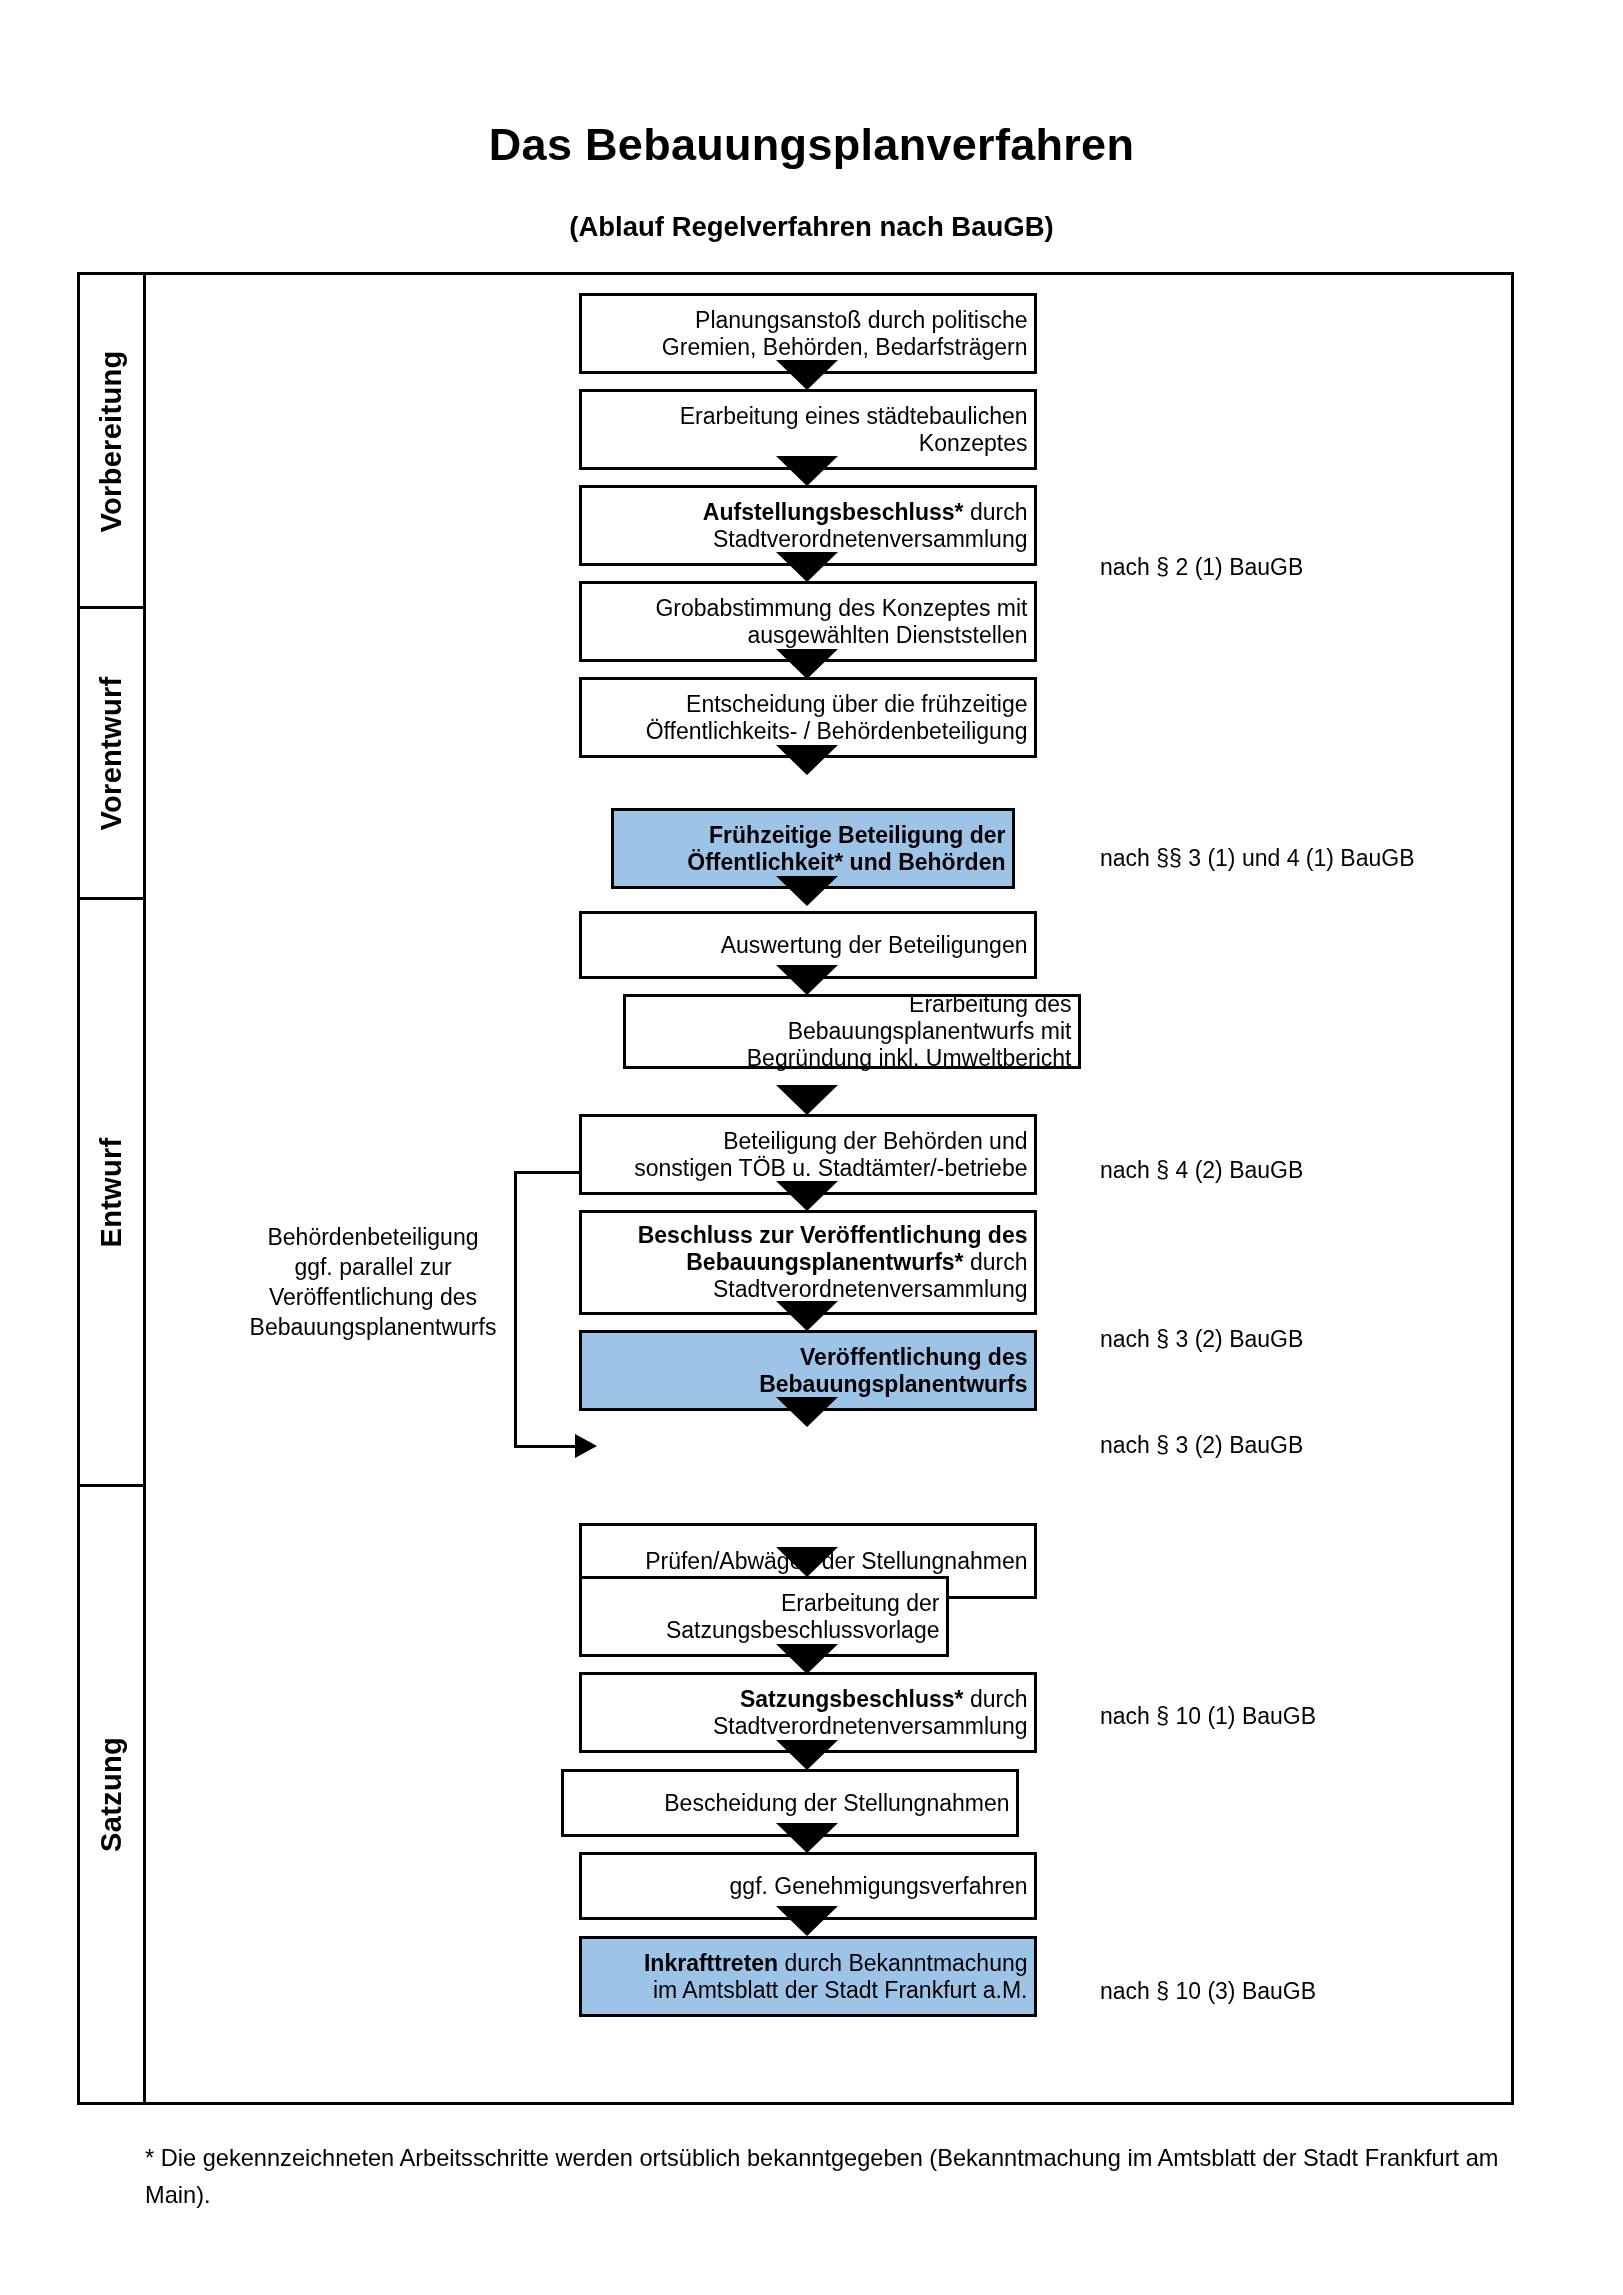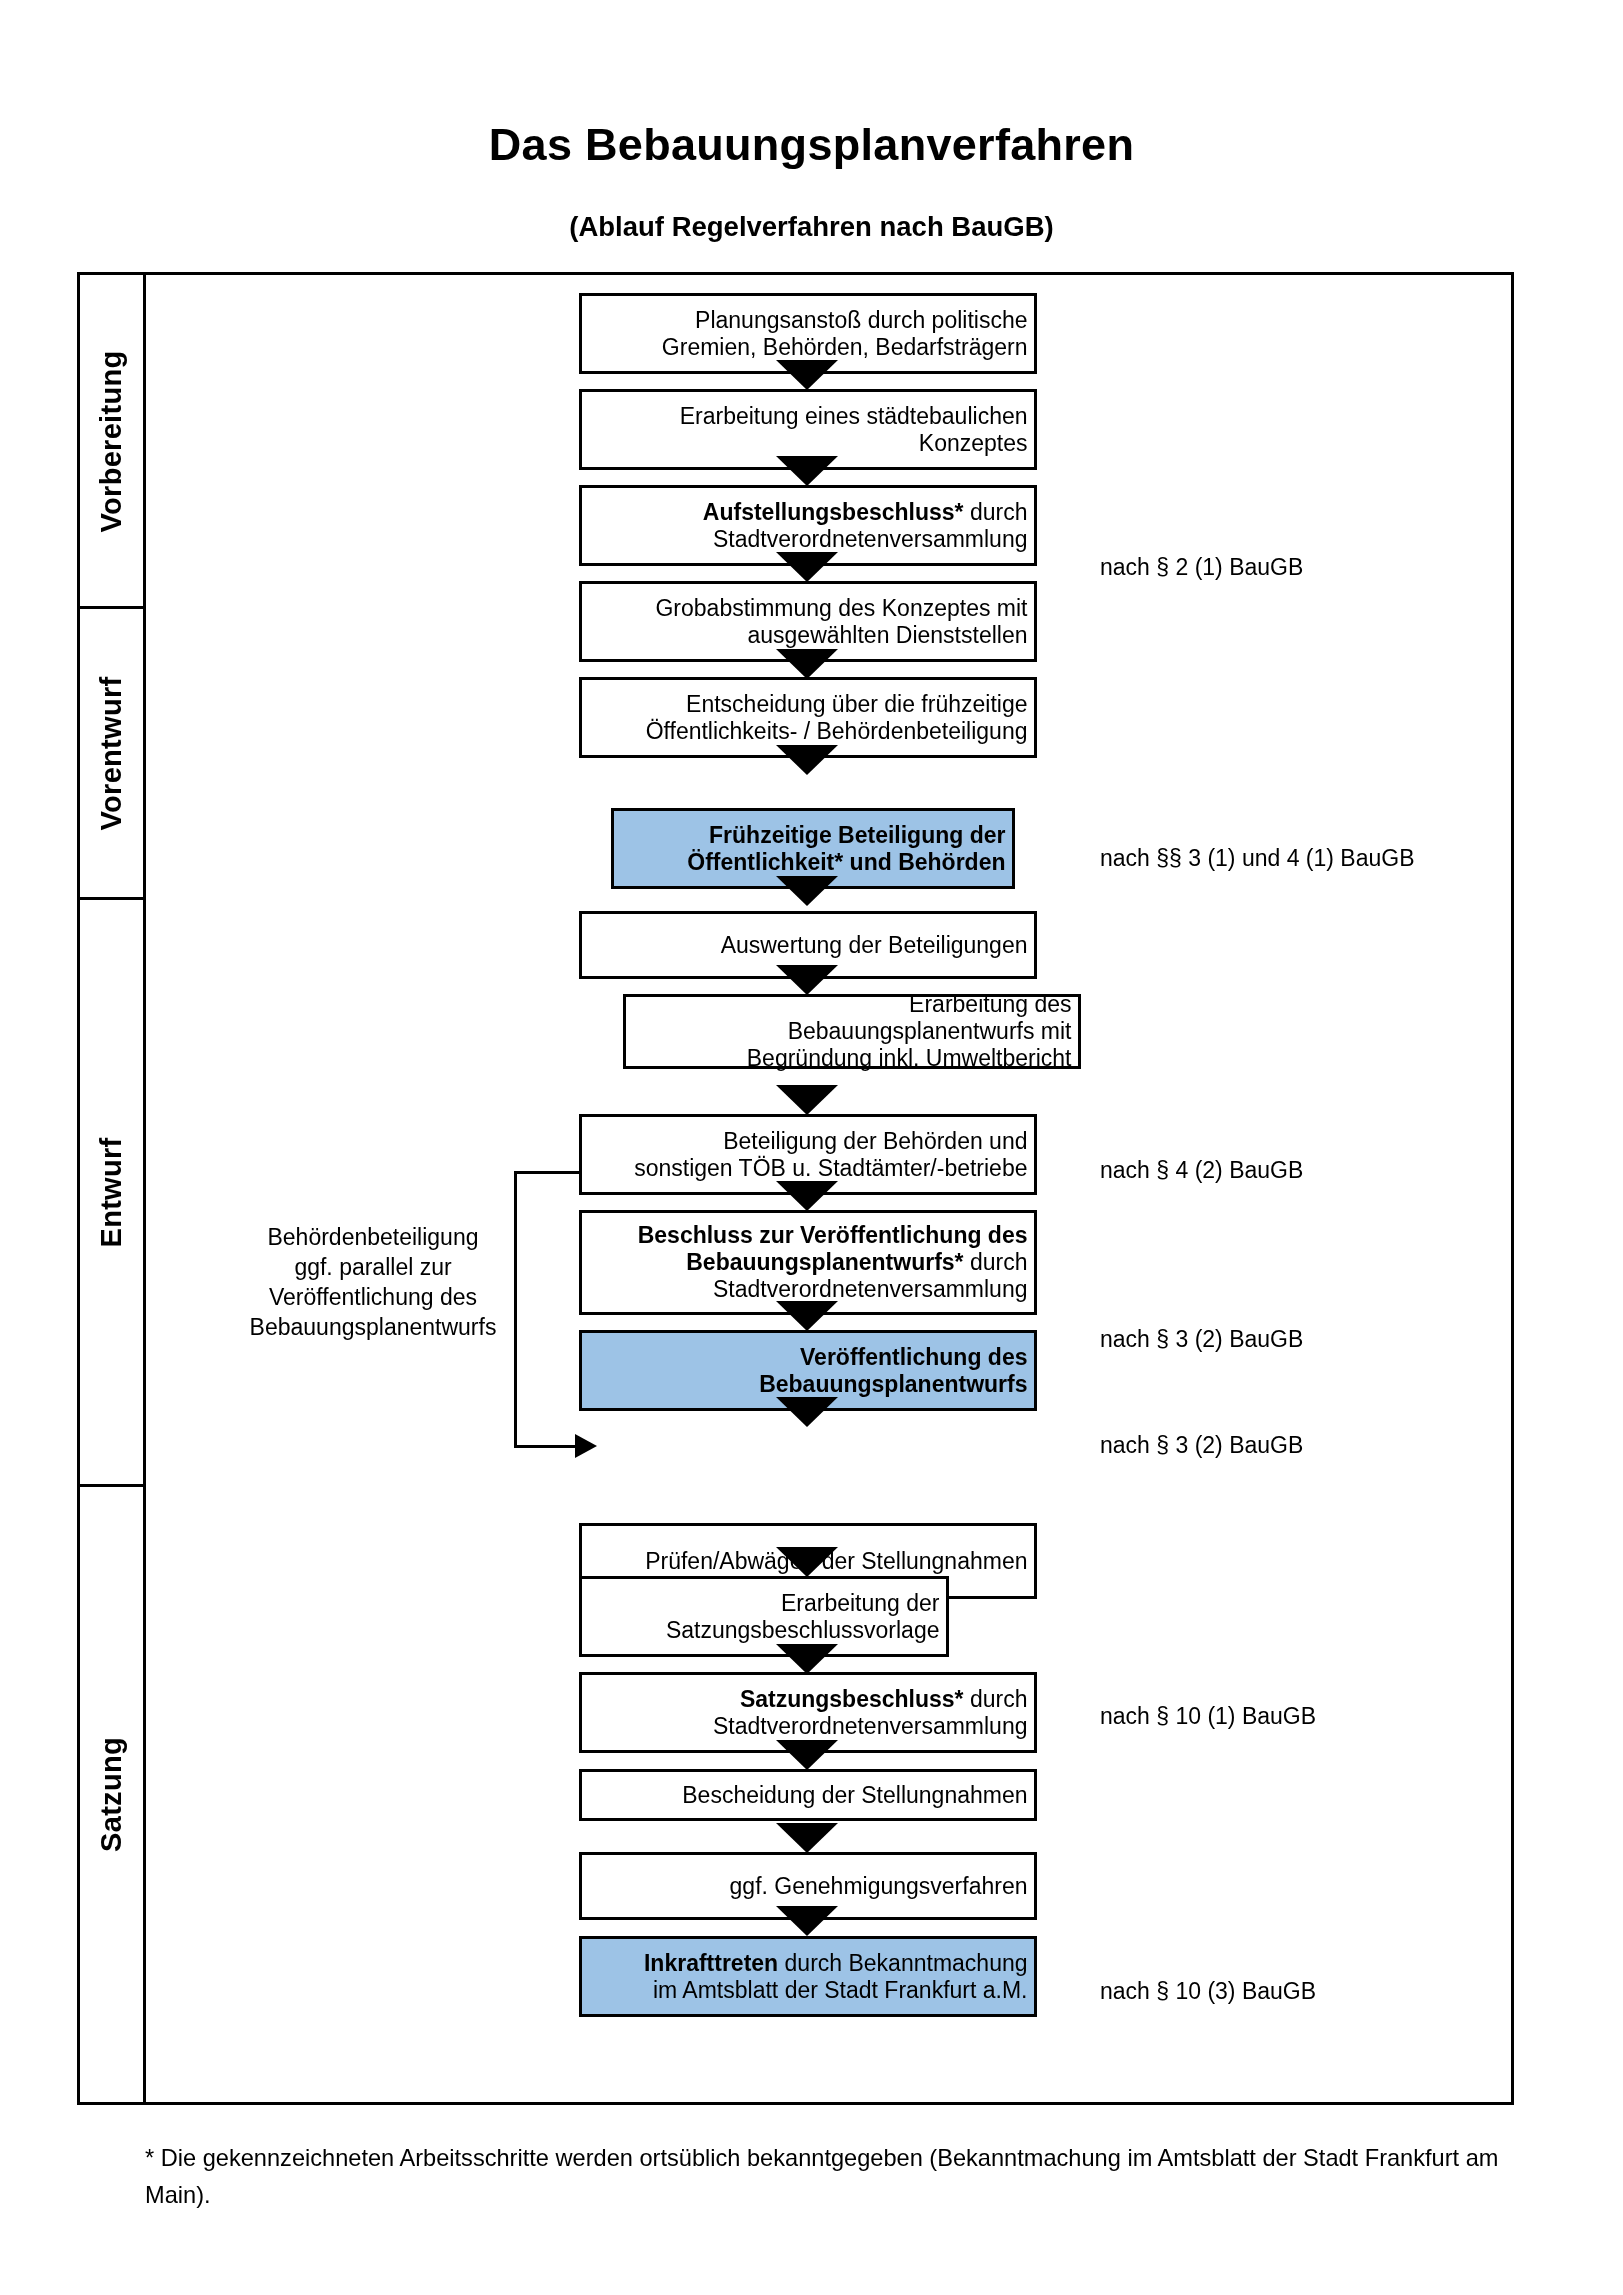--- a/index.html
+++ b/index.html
@@ -240,21 +240,21 @@
   <div class="arrow" style="left:776px;top:1644px;"></div>
 
   <div class="node" style="left:579px;top:1672px;width:458px;height:81px;">
     <span class="t">
       <b>Satzungsbeschluss*</b><span> durch</span><br>
       <span>Stadtverordnetenversammlung</span>
     </span>
   </div>
   <div class="arrow" style="left:776px;top:1740px;"></div>
 
-  <div class="node" style="left:579px;top:1769px;width:458px;height:52px;">
+  <div class="node" style="left:561px;top:1769px;width:458px;height:68px;">
     <span class="t">
       <span>Bescheidung der Stellungnahmen</span>
     </span>
   </div>
   <div class="arrow" style="left:776px;top:1823px;"></div>
 
   <div class="node" style="left:579px;top:1852px;width:458px;height:68px;">
     <span class="t">
       <span>ggf. Genehmigungsverfahren</span>
     </span>

